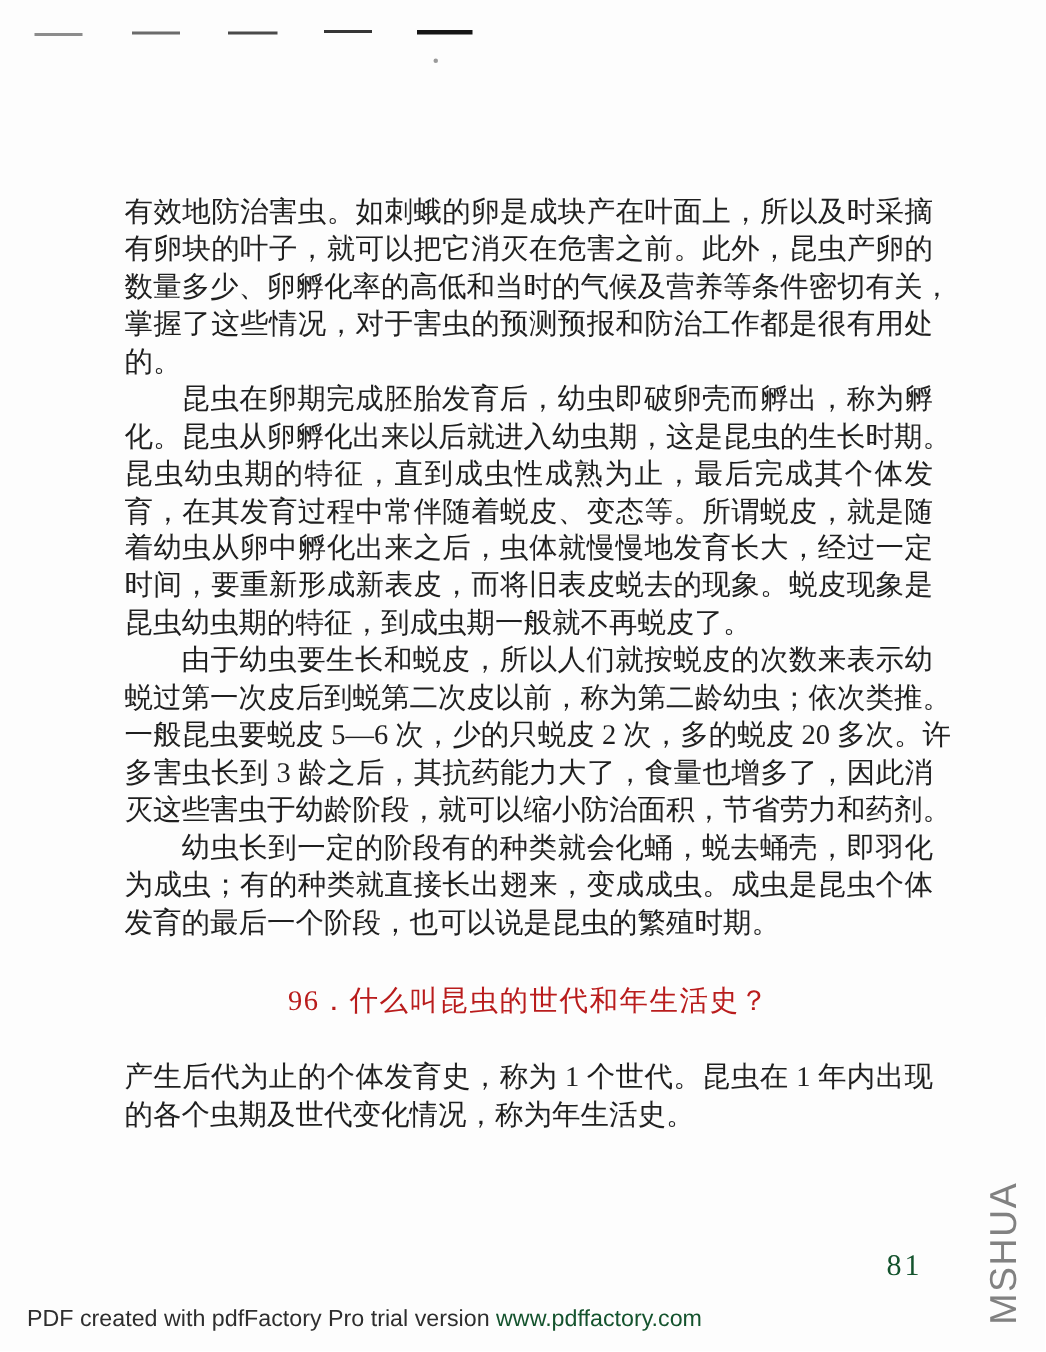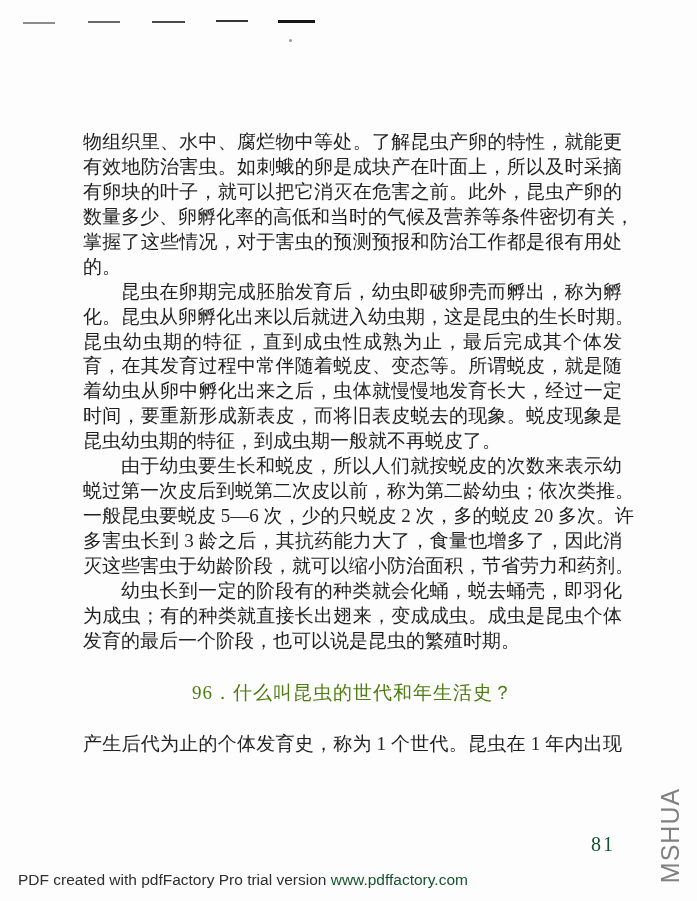--- a/index.html
+++ b/index.html
@@ -26,21 +26,21 @@
   .ln {
     height:24.95px; line-height:24.95px; white-space:nowrap;
     text-align:justify; text-align-last:justify;
   }
   .ln.ind { text-indent:38px; }
   .ln.end { text-align-last:left; }
 
   .heading {
     height:26px; line-height:26px; margin:26px 0 26px 0;
     text-align:center; text-align-last:center;
-    letter-spacing:1px; color:#4d7c0f; font-size:19px;
+    letter-spacing:1px; color:#b91c1c; font-size:19px;
   }
 
   .pagenum {
     position:absolute; left:591px; top:833px;
     font-size:20px; color:#14532d; letter-spacing:2px;
   }
 
   .watermark {
     position:absolute; left:620px; top:823px; width:100px; height:25px;
     transform:rotate(-90deg);
@@ -62,21 +62,20 @@
 <div class="page">
 
   <span class="dash d1"></span>
   <span class="dash d2"></span>
   <span class="dash d3"></span>
   <span class="dash d4"></span>
   <span class="dash d5"></span>
   <span class="speck"></span>
 
   <div class="textcol">
-    <div class="ln">物组织里、水中、腐烂物中等处。了解昆虫产卵的特性，就能更</div>
     <div class="ln">有效地防治害虫。如刺蛾的卵是成块产在叶面上，所以及时采摘</div>
     <div class="ln">有卵块的叶子，就可以把它消灭在危害之前。此外，昆虫产卵的</div>
     <div class="ln">数量多少、卵孵化率的高低和当时的气候及营养等条件密切有关，</div>
     <div class="ln">掌握了这些情况，对于害虫的预测预报和防治工作都是很有用处</div>
     <div class="ln end">的。</div>
     <div class="ln ind">昆虫在卵期完成胚胎发育后，幼虫即破卵壳而孵出，称为孵</div>
     <div class="ln">化。昆虫从卵孵化出来以后就进入幼虫期，这是昆虫的生长时期。</div>
     <div class="ln">昆虫幼虫期的特征，直到成虫性成熟为止，最后完成其个体发</div>
     <div class="ln">育，在其发育过程中常伴随着蜕皮、变态等。所谓蜕皮，就是随</div>
     <div class="ln">着幼虫从卵中孵化出来之后，虫体就慢慢地发育长大，经过一定</div>
@@ -87,20 +86,21 @@
     <div class="ln">一般昆虫要蜕皮 5—6 次，少的只蜕皮 2 次，多的蜕皮 20 多次。许</div>
     <div class="ln">多害虫长到 3 龄之后，其抗药能力大了，食量也增多了，因此消</div>
     <div class="ln end">灭这些害虫于幼龄阶段，就可以缩小防治面积，节省劳力和药剂。</div>
     <div class="ln ind">幼虫长到一定的阶段有的种类就会化蛹，蜕去蛹壳，即羽化</div>
     <div class="ln">为成虫；有的种类就直接长出翅来，变成成虫。成虫是昆虫个体</div>
     <div class="ln end">发育的最后一个阶段，也可以说是昆虫的繁殖时期。</div>
 
     <div class="heading">96．什么叫昆虫的世代和年生活史？</div>
 
     <div class="ln">产生后代为止的个体发育史，称为 1 个世代。昆虫在 1 年内出现</div>
+    <div class="ln end">的各个虫期及世代变化情况，称为年生活史。</div>
   </div>
 
   <div class="pagenum">81</div>
 
   <div class="watermark">MSHUA</div>
 
   <div class="footer">
     <span>PDF created with pdfFactory Pro trial version </span><a>www.pdffactory.com</a>
   </div>
 

